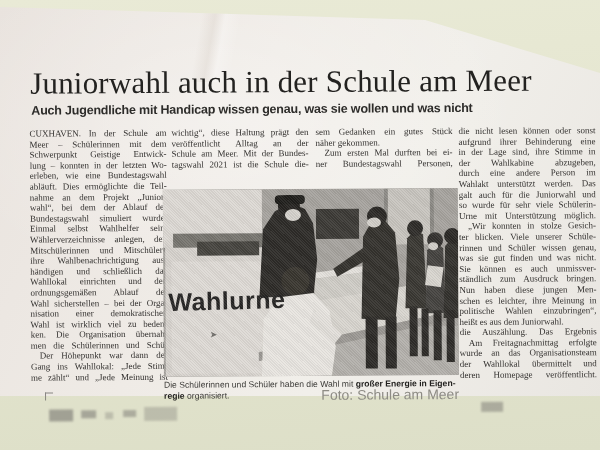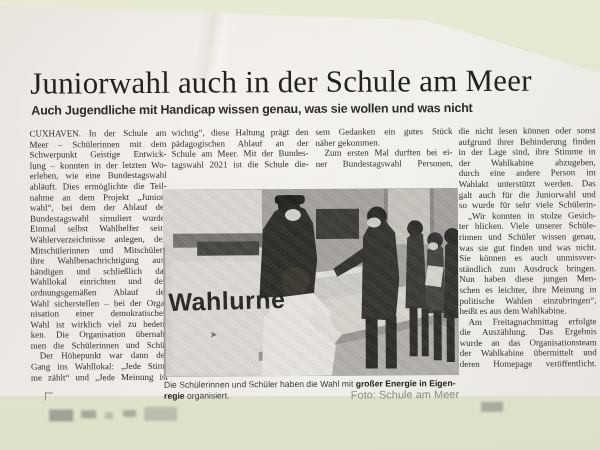--- a/index.html
+++ b/index.html
@@ -58,21 +58,21 @@
     position:absolute;left:46px;top:140px;font-size:9px;color:#6e6c68;
     font-family:"DejaVu Sans",sans-serif;
   }
   .caption{
     position:absolute;left:163px;top:379px;width:297px;
     font-family:"Liberation Sans",sans-serif;font-size:8.6px;line-height:11px;color:#3b3a37;
   }
   .caption b{color:#201f1d;}
   .credit{
     position:absolute;right:2px;bottom:0;
-    color:#8d8b84;font-size:11px;font-weight:400;
+    color:#8d8b84;font-size:14px;font-weight:400;
   }
   .corner-mark{
     position:absolute;left:44px;top:391px;width:7px;height:7px;
     border-left:1px solid #6f6d6a;border-top:1px solid #6f6d6a;opacity:.8;
   }
   .smudge{position:absolute;background:#6f6d69;filter:blur(1.2px);}
   .s1{left:48px;top:408px;width:24px;height:12px;opacity:.55;}
   .s2{left:80px;top:409px;width:15px;height:8px;opacity:.5;}
   .s3{left:104px;top:411px;width:8px;height:7px;opacity:.3;}
   .s4{left:122px;top:409px;width:13px;height:7px;opacity:.45;}
@@ -110,53 +110,54 @@
         <div class="bodyline">nisation einer demokratischen</div>
         <div class="bodyline">Wahl ist wirklich viel zu beden-</div>
         <div class="bodyline">ken. Die Organisation übernah-</div>
         <div class="bodyline">men die Schülerinnen und Schü-</div>
         <div class="bodyline ind">Der Höhepunkt war dann der</div>
         <div class="bodyline">Gang ins Wahllokal: „Jede Stim-</div>
         <div class="bodyline">me zählt“ und „Jede Meinung ist</div>
       </div>
     <div class="col" style="left:172px;">
         <div class="bodyline">wichtig“, diese Haltung prägt den</div>
-        <div class="bodyline">pädagogischen Ablauf an der</div>
+        <div class="bodyline">veröffentlicht Alltag an der</div>
         <div class="bodyline">Schule am Meer. Mit der Bundes-</div>
         <div class="bodyline">tagswahl 2021 ist die Schule die-</div>
       </div>
     <div class="col" style="left:316px;">
         <div class="bodyline">sem Gedanken ein gutes Stück</div>
         <div class="bodyline nj">näher gekommen.</div>
         <div class="bodyline ind">Zum ersten Mal durften bei ei-</div>
         <div class="bodyline">ner Bundestagswahl Personen,</div>
       </div>
     <div class="col" style="left:459px;">
         <div class="bodyline">die nicht lesen können oder sonst</div>
-        <div class="bodyline">aufgrund ihrer Behinderung finden</div>
+        <div class="bodyline">aufgrund ihrer Behinderung eine</div>
         <div class="bodyline">in der Lage sind, ihre Stimme in</div>
         <div class="bodyline">der Wahlkabine abzugeben,</div>
         <div class="bodyline">durch eine andere Person im</div>
         <div class="bodyline">Wahlakt unterstützt werden. Das</div>
         <div class="bodyline">galt auch für die Juniorwahl und</div>
         <div class="bodyline">so wurde für sehr viele Schülerin-</div>
+        <div class="bodyline">Urne mit Unterstützung möglich.</div>
         <div class="bodyline ind">„Wir konnten in stolze Gesich-</div>
         <div class="bodyline">ter blicken. Viele unserer Schüle-</div>
         <div class="bodyline">rinnen und Schüler wissen genau,</div>
         <div class="bodyline">was sie gut finden und was nicht.</div>
         <div class="bodyline">Sie können es auch unmissver-</div>
         <div class="bodyline">ständlich zum Ausdruck bringen.</div>
         <div class="bodyline">Nun haben diese jungen Men-</div>
         <div class="bodyline">schen es leichter, ihre Meinung in</div>
         <div class="bodyline">politische Wahlen einzubringen“,</div>
-        <div class="bodyline nj">heißt es aus dem Wahlkabine.</div>
+        <div class="bodyline nj">heißt es aus dem Juniorwahl.</div>
+        <div class="bodyline">die Auszählung. Das Ergebnis</div>
         <div class="bodyline ind">Am Freitagnachmittag erfolgte</div>
-        <div class="bodyline">die Auszählung. Das Ergebnis</div>
         <div class="bodyline">wurde an das Organisationsteam</div>
-        <div class="bodyline">der Wahlkabine übermittelt und</div>
+        <div class="bodyline">der Wahllokal übermittelt und</div>
         <div class="bodyline">deren Homepage veröffentlicht.</div>
       </div>
 
     <figure class="photo">
       <svg width="295" height="187" viewBox="0 0 295 187">
 
         <rect x="0" y="0" width="295" height="187" fill="#a6a39e"></rect>
 
         <rect x="90" y="138" width="205" height="49" fill="#b3b0ab"></rect>
 

